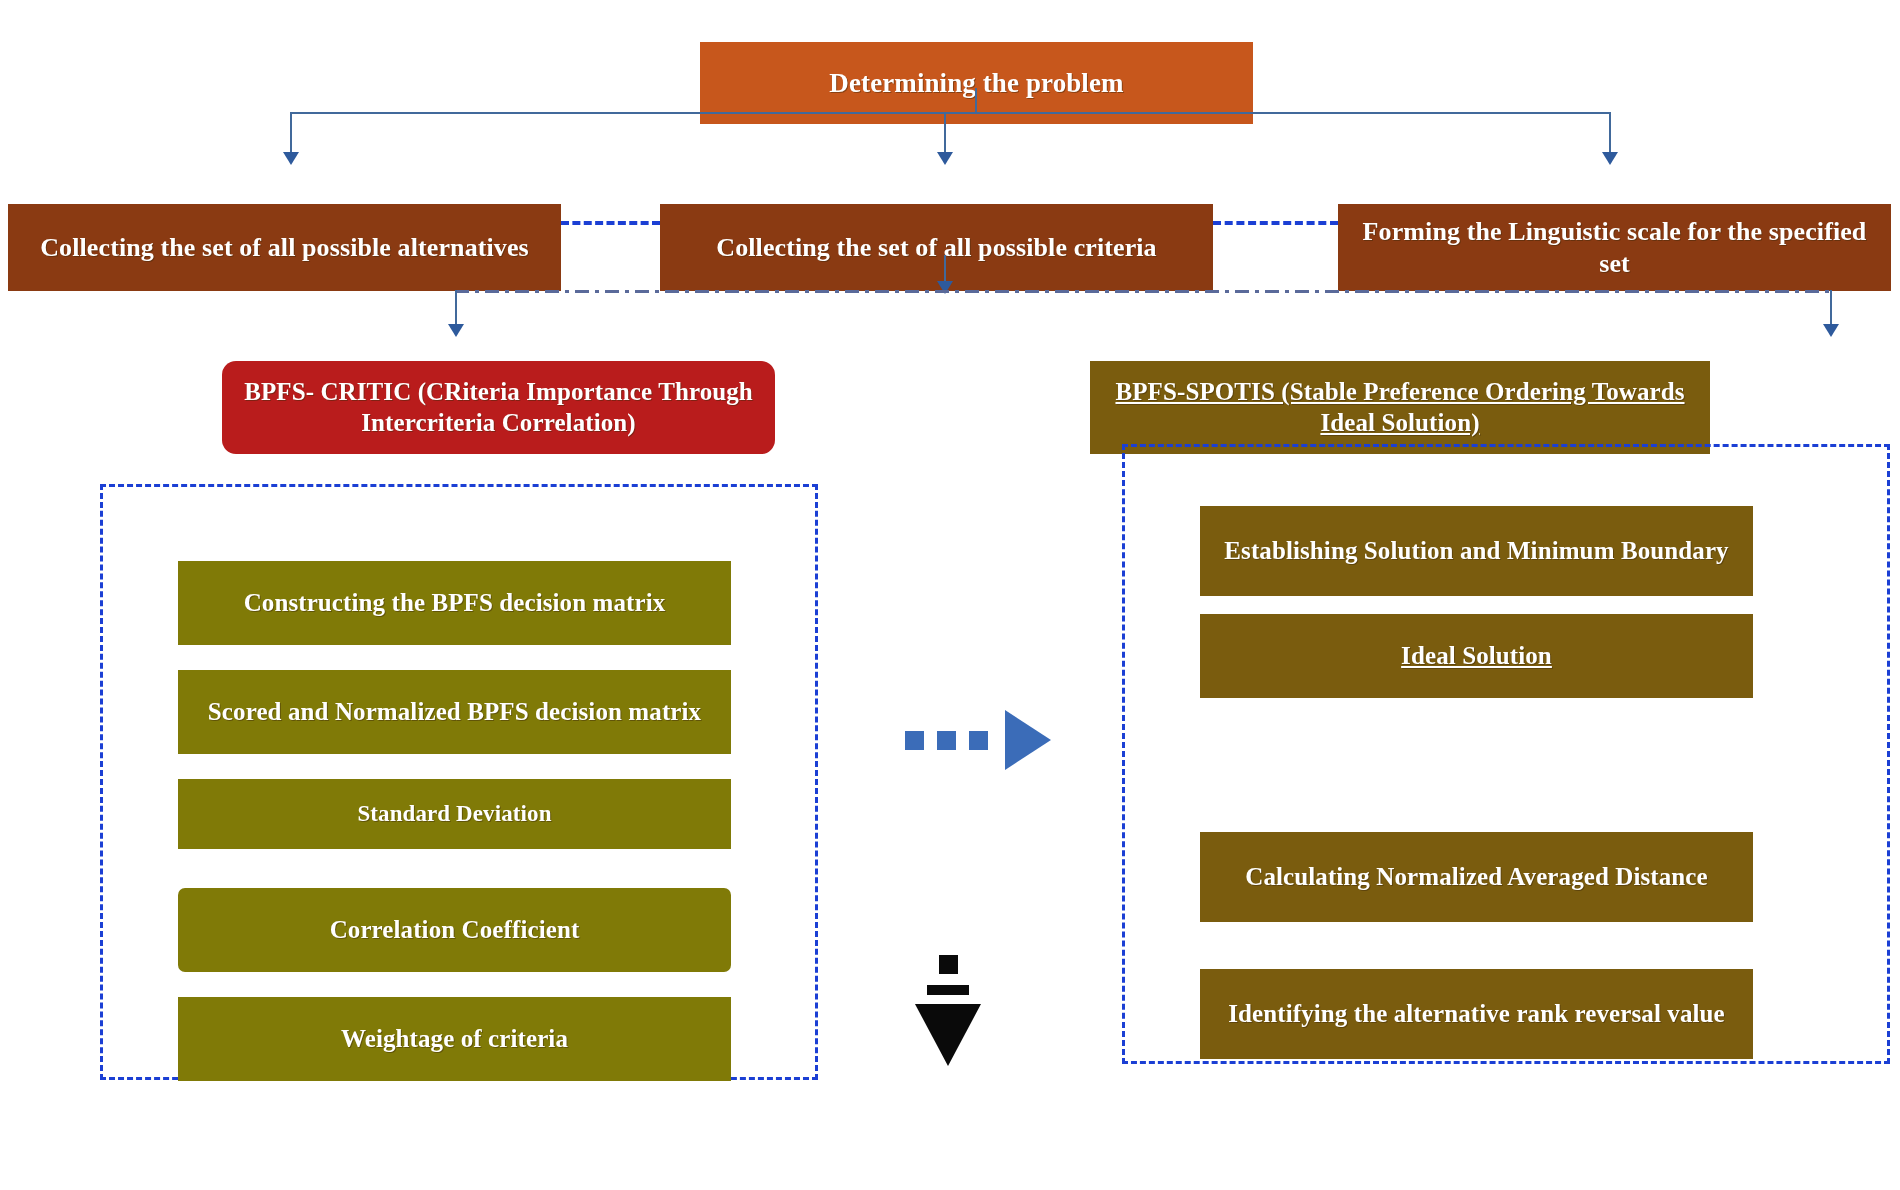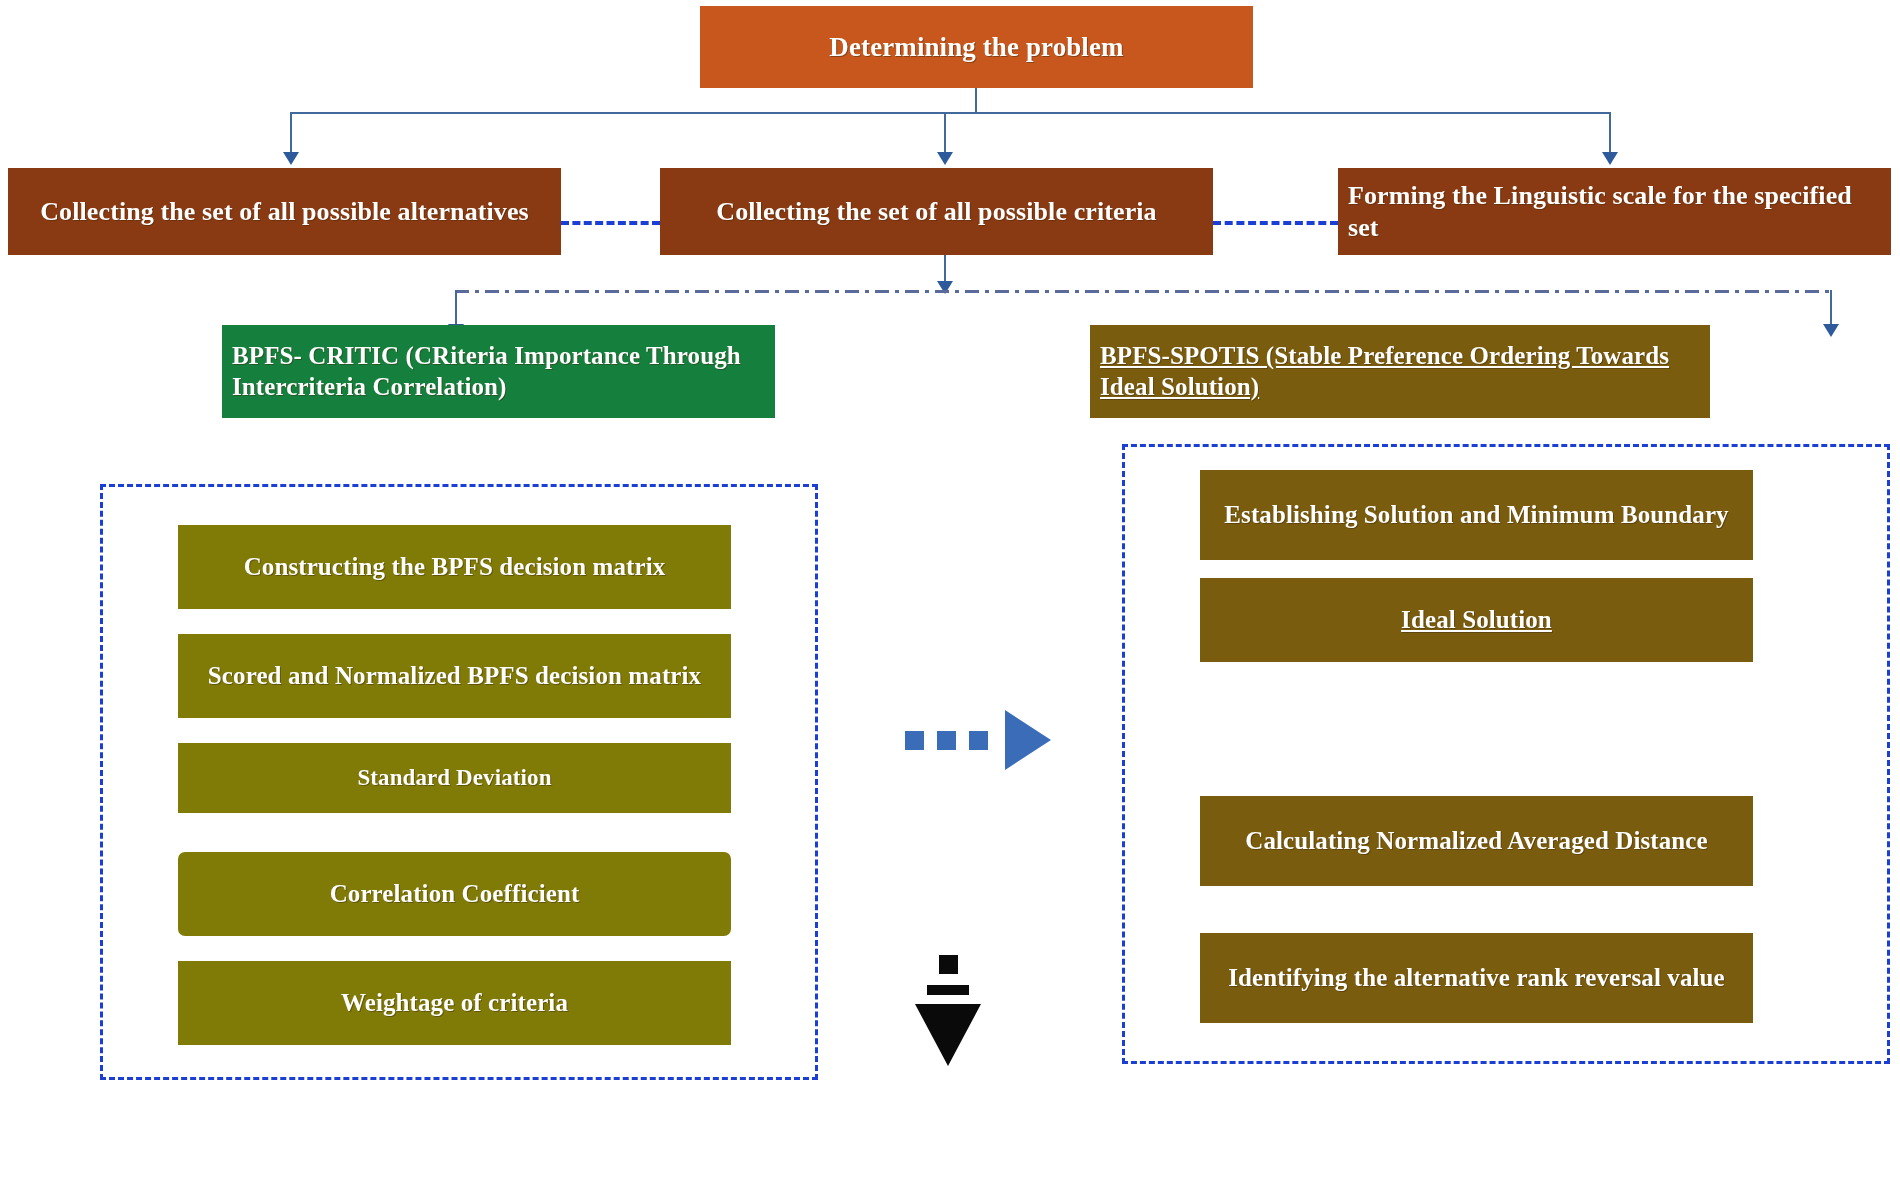--- a/index.html
+++ b/index.html
@@ -19,33 +19,34 @@
     height: 1190px;
     background: #ffffff;
   }
 
   
   .box {
     position: absolute;
     display: flex;
     align-items: center;
     justify-content: center;
-    text-align: left;
+    text-align: center;
     color: #ffffff;
     font-weight: bold;
     line-height: 1.22;
     letter-spacing: 0.1px;
     padding: 4px 10px;
     text-shadow: 1px 1px 0 rgba(60,40,10,0.45);
+    margin-top: 36px;
   }
 
   .box.orange   { background: #c7571c; }
   .box.brown    { background: #8a3a12; }
   .box.olive    { background: #807a07; }
-  .box.olive-lt { background: #15803d; }
+  .box.olive-lt { background: #b91c1c; border-radius: 14px; }
   .box.olive-dk { background: #7a5c0e; }
 
   
   .hline  { position: absolute; background: #41699b; height: 2px; }
   .vline  { position: absolute; background: #41699b; width: 2px; }
 
   .arrowhead-down {
     position: absolute;
     width: 0; height: 0;
     border-left: 8px solid transparent;

